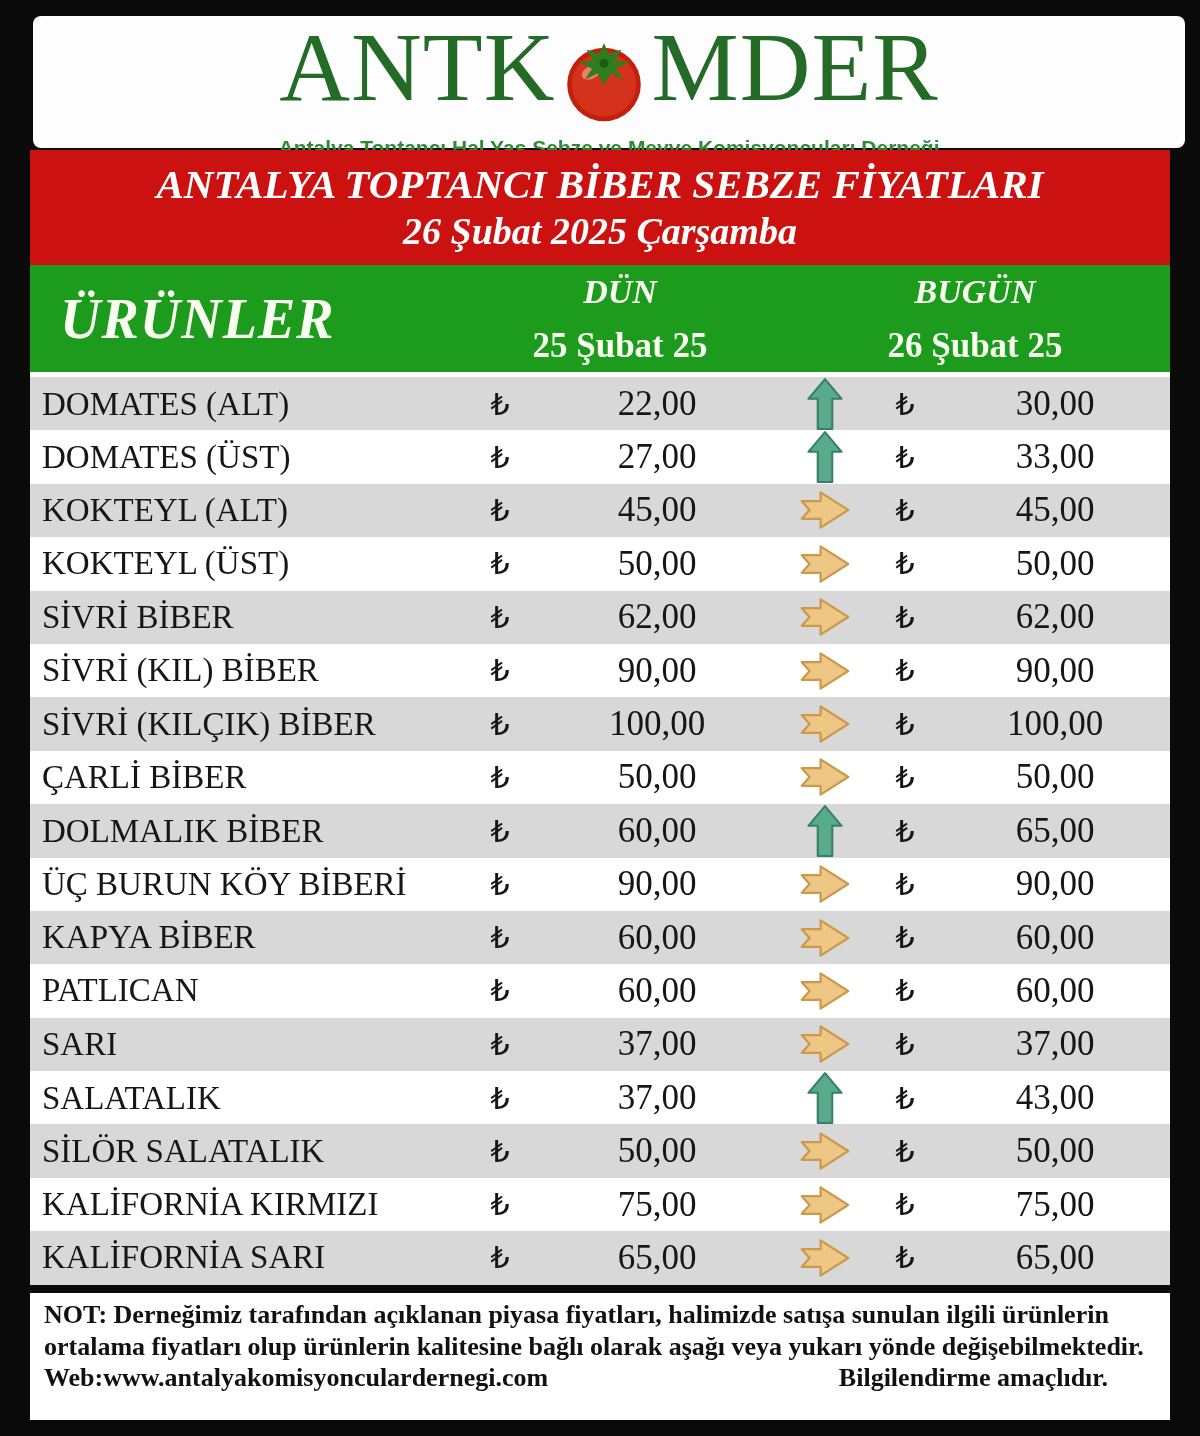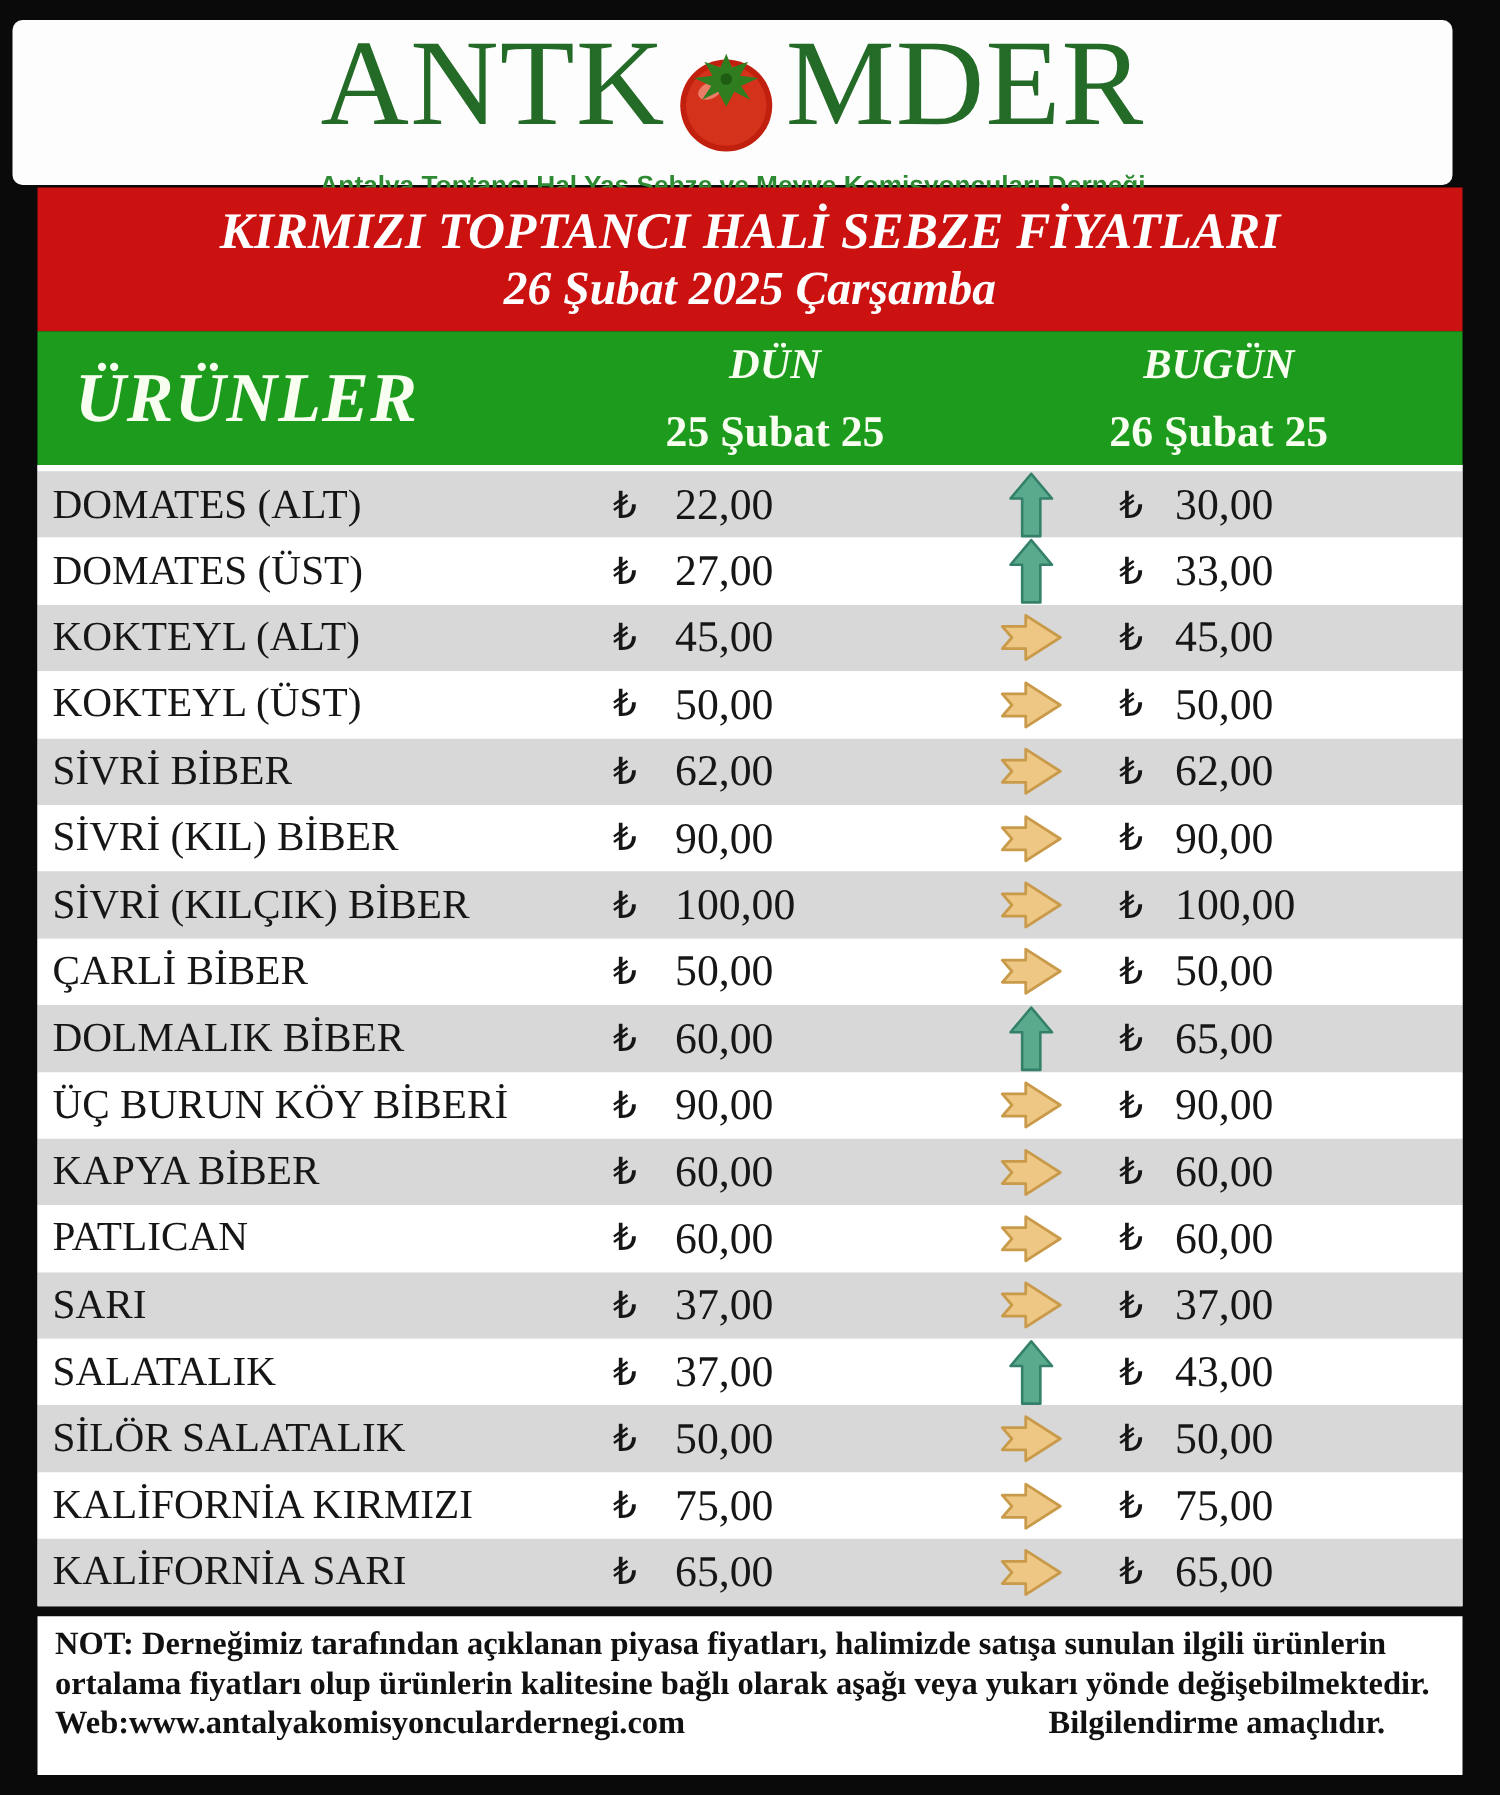--- a/index.html
+++ b/index.html
@@ -5,21 +5,21 @@
   html,body{margin:0;padding:0;}
   .page{
     position:relative;
     width:1200px;height:1436px;
     background:#0a0a0a;
     font-family:"Liberation Serif", serif;
     overflow:hidden;
   }
   
   .logo-box{
-    position:absolute;left:10px;top:16px;width:1152px;height:132px;
+    position:absolute;left:33px;top:16px;width:1152px;height:132px;
     background:#fdfdfd;border-radius:8px;
     display:flex;flex-direction:column;align-items:center;justify-content:flex-start;
   }
   .logo-line{
     display:flex;align-items:baseline;justify-content:center;
     color:var(--logo-green,#256b28);
     font-size:98px;line-height:1;font-weight:500;letter-spacing:1px;
     margin-top:2px;
   }
   .logo-line .tomato{align-self:center;margin:14px 2px 0 2px;}
@@ -70,21 +70,21 @@
     align-items:center;
     color:#161616;
   }
   .row.odd{background:var(--row-alt,#d8d8d8);}
   .row.even{background:#ffffff;}
   .cell-name{font-size:33px;padding-left:12px;white-space:nowrap;}
   .cell-lira{
     text-align:center;font-size:30px;
     font-family:"DejaVu Sans","Liberation Serif",sans-serif;
   }
-  .cell-price{font-size:35px;text-align:left;}
+  .cell-price{font-size:35px;text-align:center;}
   .cell-price.yesterday{padding-right:6px;}
   .cell-price.today{}
   .cell-arrow{display:flex;align-items:center;justify-content:center;}
   
   .note-box{
     position:absolute;left:30px;top:1293px;width:1140px;height:127px;
     background:#fff;color:#111;
     padding:6px 14px;box-sizing:border-box;
     font-weight:bold;
   }
@@ -110,21 +110,21 @@
           <path d="M50 12 L55 24 L69 19 L62 31 L78 33 L63 40 L71 52 L57 45 L50 58 L43 45 L29 52 L37 40 L22 33 L38 31 L31 19 L45 24 Z" fill="#2f7d1f"></path>
           <circle cx="50" cy="34" r="5" fill="#1f5c13"></circle>
         </svg>
       </span>
       <span>MDER</span>
     </div>
     <div class="logo-subtitle">Antalya Toptancı Hal Yaş Sebze ve Meyve Komisyoncuları Derneği</div>
   </div>
 
   <div class="red-banner">
-    <div class="line1">KIRMIZI TOPTANCI HALİ SEBZE FİYATLARI</div>
+    <div class="line1">ANTALYA TOPTANCI BİBER SEBZE FİYATLARI</div>
     <div class="line2">26 Şubat 2025 Çarşamba</div>
   </div>
 
   <div class="green-header">
     <div class="gh-products">ÜRÜNLER</div>
     <div class="gh-col gh-yesterday">
       <span class="gh-label">DÜN</span>
       <span class="gh-date">25 Şubat 25</span>
     </div>
     <div class="gh-col gh-today">

